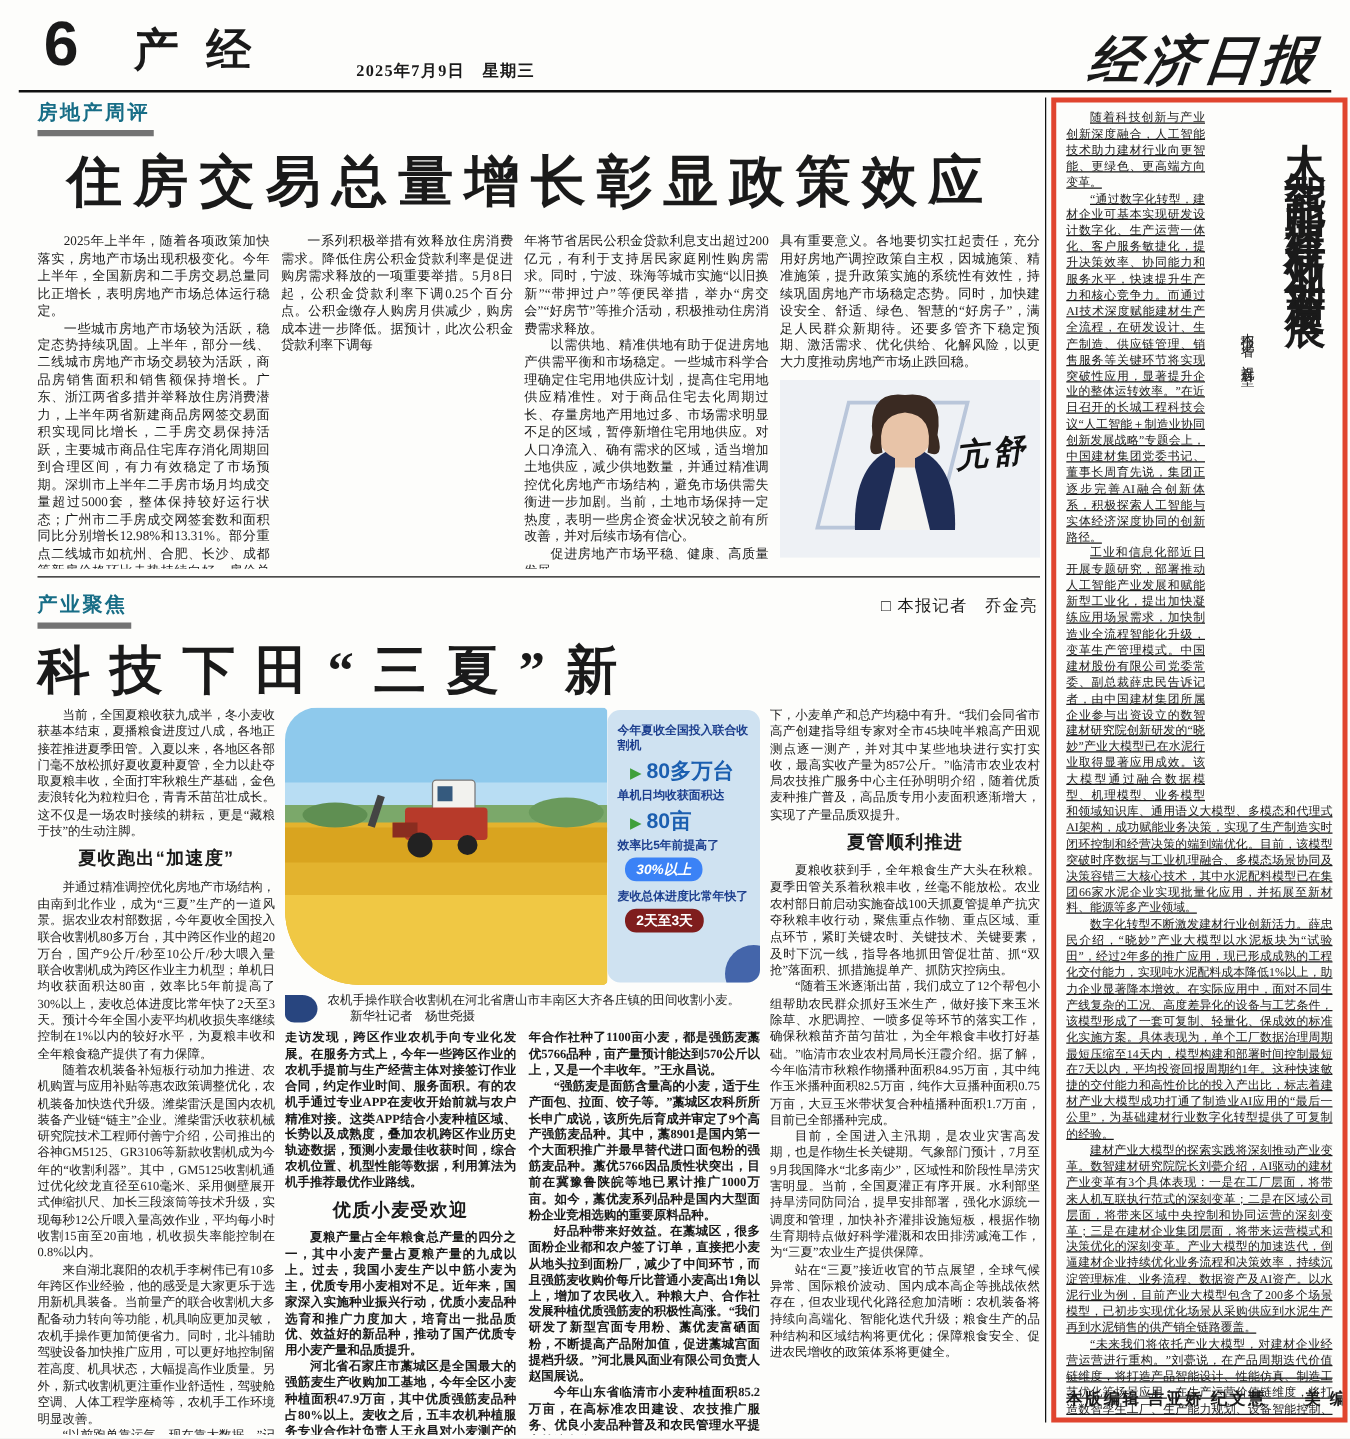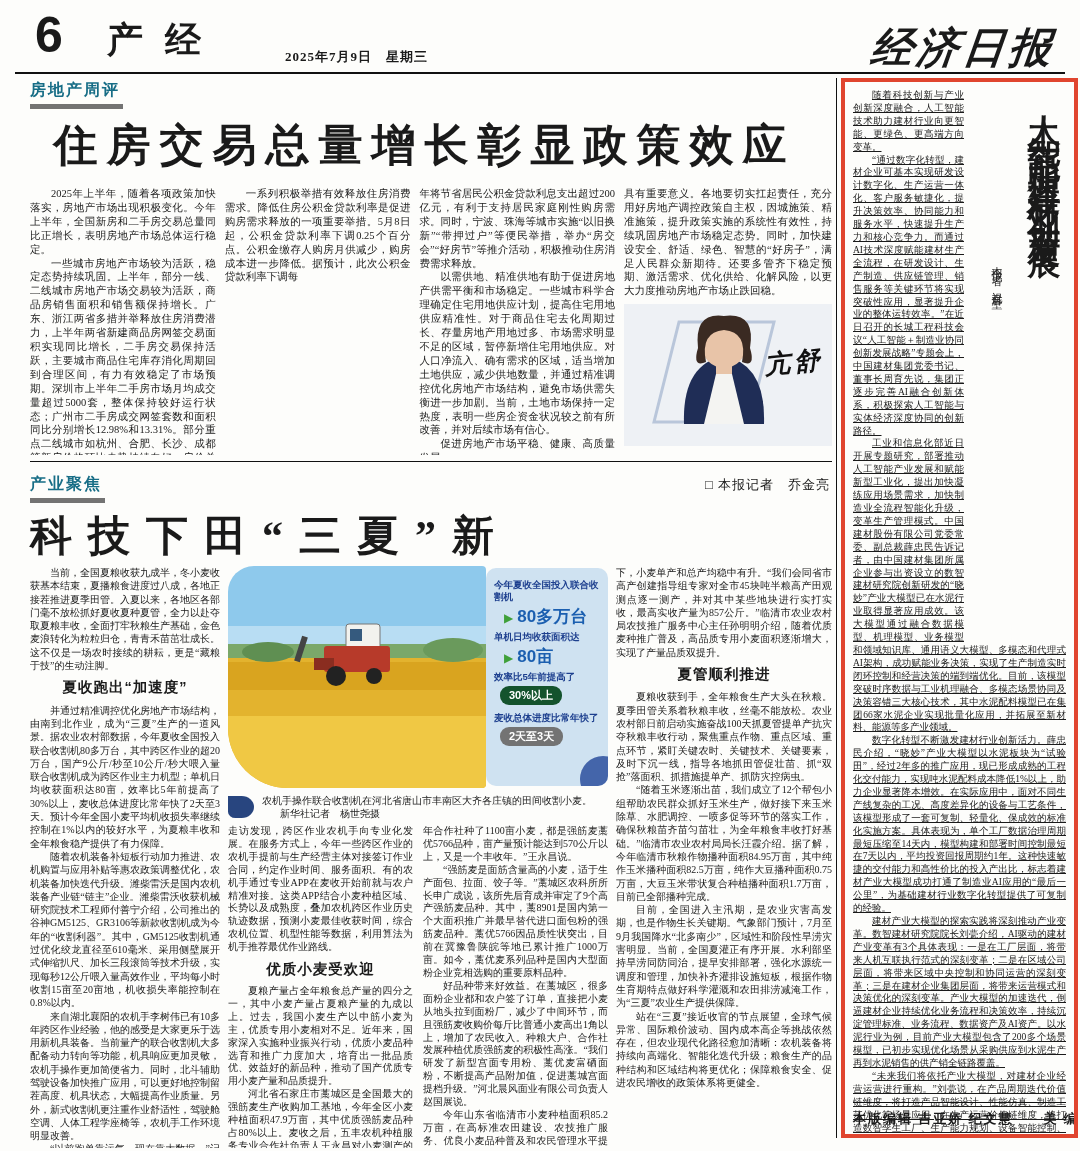--- a/index.html
+++ b/index.html
@@ -48,29 +48,29 @@
   .photo-wrap{position:relative;height:222px;}
   .wheat{position:absolute;left:0;top:0;width:258px;height:222px;border-radius:26px 4px 4px 60px;overflow:hidden;}
   .panel{position:absolute;right:0;top:2px;width:122px;height:218px;background:#cfe2f1;border-radius:10px;
          padding:8px 6px 0 8px;box-sizing:border-box;font-family:"Liberation Sans","DejaVu Sans",sans-serif;
          color:#1d3f8e;overflow:hidden;}
   .panel .lbl{font-size:9.5px;font-weight:700;line-height:12px;margin-top:3px;}
   .panel .val{font-size:17px;font-weight:900;color:#1b5fb0;margin:2px 0 3px 10px;}
   .panel .val .arr{color:#3fa03a;font-size:12px;margin-right:4px;}
   .badge{display:inline-block;color:#fff;font-size:11px;font-weight:800;border-radius:9px;
          padding:2px 9px;margin:3px 0 4px 6px;}
-  .b1{background:#14532d;} .b2{background:#737373;}
+  .b1{background:#3b82f6;font-style:italic;} .b2{background:#7f1d1d;}
   .panel-deco{position:absolute;right:-18px;bottom:-16px;width:46px;height:46px;border-radius:50%;background:#2b4f9e;opacity:.85;}
   .caption{position:relative;margin:6px 0 5px;font-size:10px;line-height:13px;color:#222;padding-left:34px;}
   .cap-deco{position:absolute;left:0;top:2px;width:26px;height:22px;background:#28457f;
             border-radius:0 90% 90% 55% / 0 95% 95% 55%;}
   .cap-credit{display:inline-block;margin-left:18px;}
   .subcols{display:flex;gap:10px;flex:1;overflow:hidden;}
   .subcols .sc{width:185px;font-size:10px;line-height:12.9px;}
-  .subcols .sc p{margin:0;text-align:justify;text-indent:2em;}
+  .subcols .sc p{margin:0;text-align:justify;text-indent:2em;font-weight:bold;}
   .subcols .sc p.cont{text-indent:0;}
   
   .vrule{position:absolute;left:836px;top:78px;width:1px;height:1060px;background:#111;}
   .sidebar{position:absolute;left:841px;top:78px;width:237px;height:1060px;box-sizing:border-box;
            border:4px solid #e0452f;padding:7px 8px 30px;overflow:hidden;}
   .a3-float{float:right;width:96px;height:552px;margin-left:6px;position:relative;}
   .a3-title{position:absolute;right:0;top:0;writing-mode:vertical-rl;font-size:33px;font-weight:900;
             letter-spacing:11px;line-height:1.35;font-family:"Liberation Sans","DejaVu Sans",sans-serif;}
   .a3-byline{position:absolute;right:62px;top:168px;writing-mode:vertical-rl;font-size:11px;letter-spacing:3px;color:#222;}
   .a3-text p{margin:0;font-size:9.5px;line-height:12.9px;text-align:justify;text-indent:2em;text-decoration:underline;}

